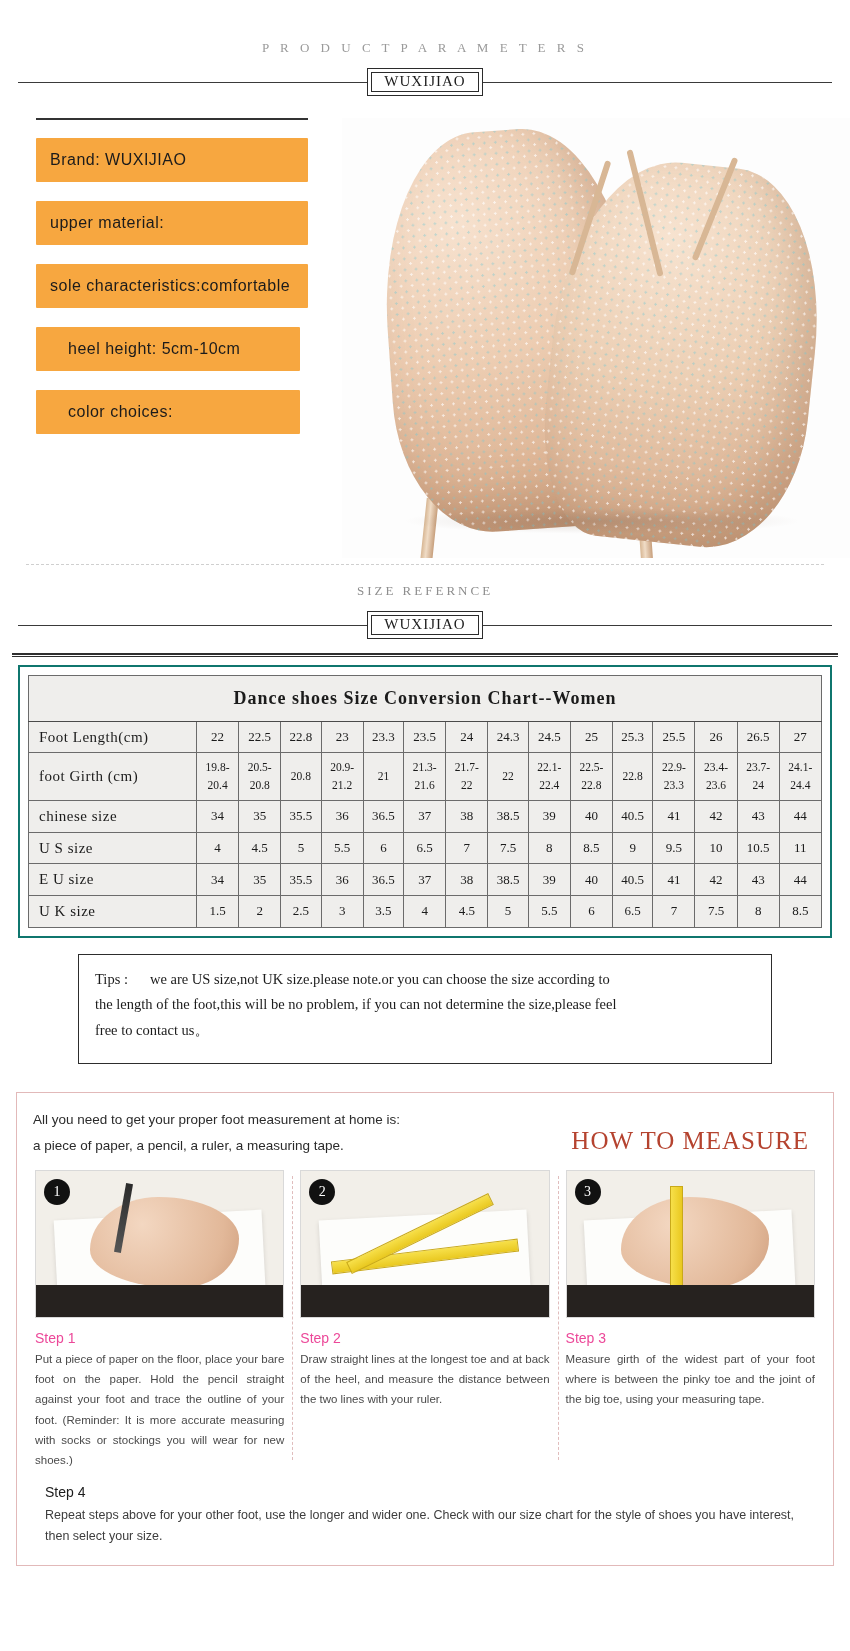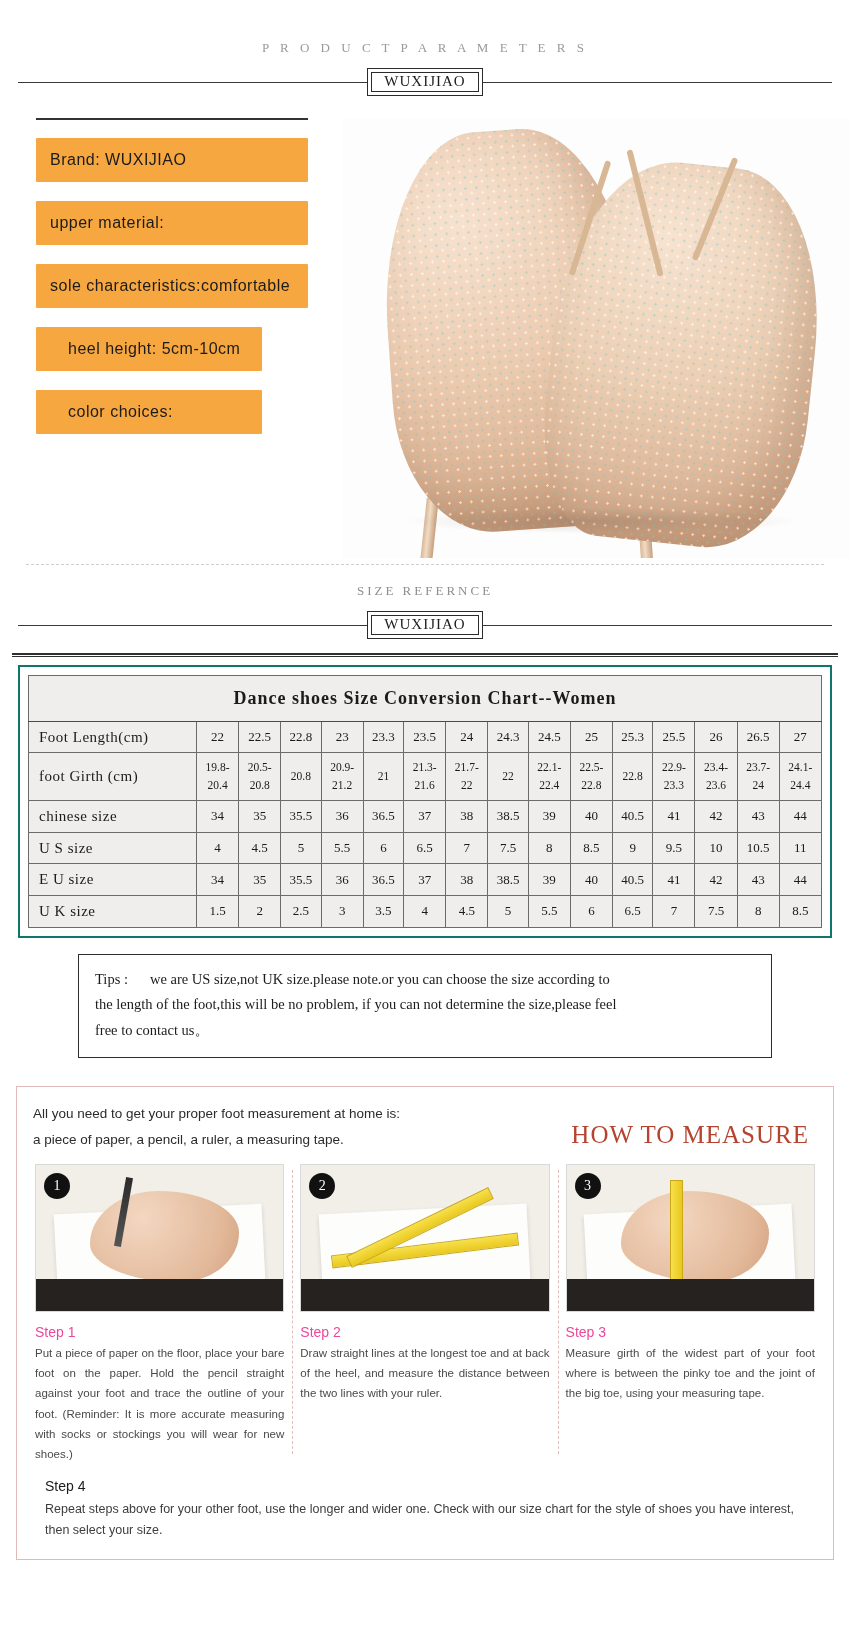--- a/index.html
+++ b/index.html
@@ -72,21 +72,21 @@
     background: #f7a740;
     color: #1b1b1b;
     font-size: 16px;
     padding: 13px 14px;
     margin-bottom: 19px;
     letter-spacing: .5px;
     white-space: nowrap;
     border-radius: 1px;
   }
   .param-pill.w1 { width: 272px; }
-  .param-pill.w2 { width: 226px; padding-left: 32px; }
+  .param-pill.w2 { width: 264px; padding-left: 32px; }
   .param-pill.w3 { width: 272px; }
 
   .photo {
     position: absolute;
     right: 0; top: 0;
     width: 508px; height: 440px;
     overflow: hidden;
     background: #fdfdfd;
   }
   .shoe-stage { position: absolute; inset: 0; }
@@ -186,21 +186,21 @@
     font-size: 15px;
     width: 168px;
     letter-spacing: .5px;
   }
   table.size td.girth { font-size: 11.5px; line-height: 1.5; }
 
   
   .tips {
     margin: 16px 78px 0;
     border: 1px solid #2d2d2d;
-    padding: 12px 16px 14px;
+    padding: 12px 16px 20px;
     font-family: "Liberation Serif", serif;
     font-size: 14.5px;
     line-height: 1.75;
     color: #1b1b1b;
   }
   .tips-label { margin-right: 22px; }
 
   
   .measure {
     margin: 28px 16px 0;

